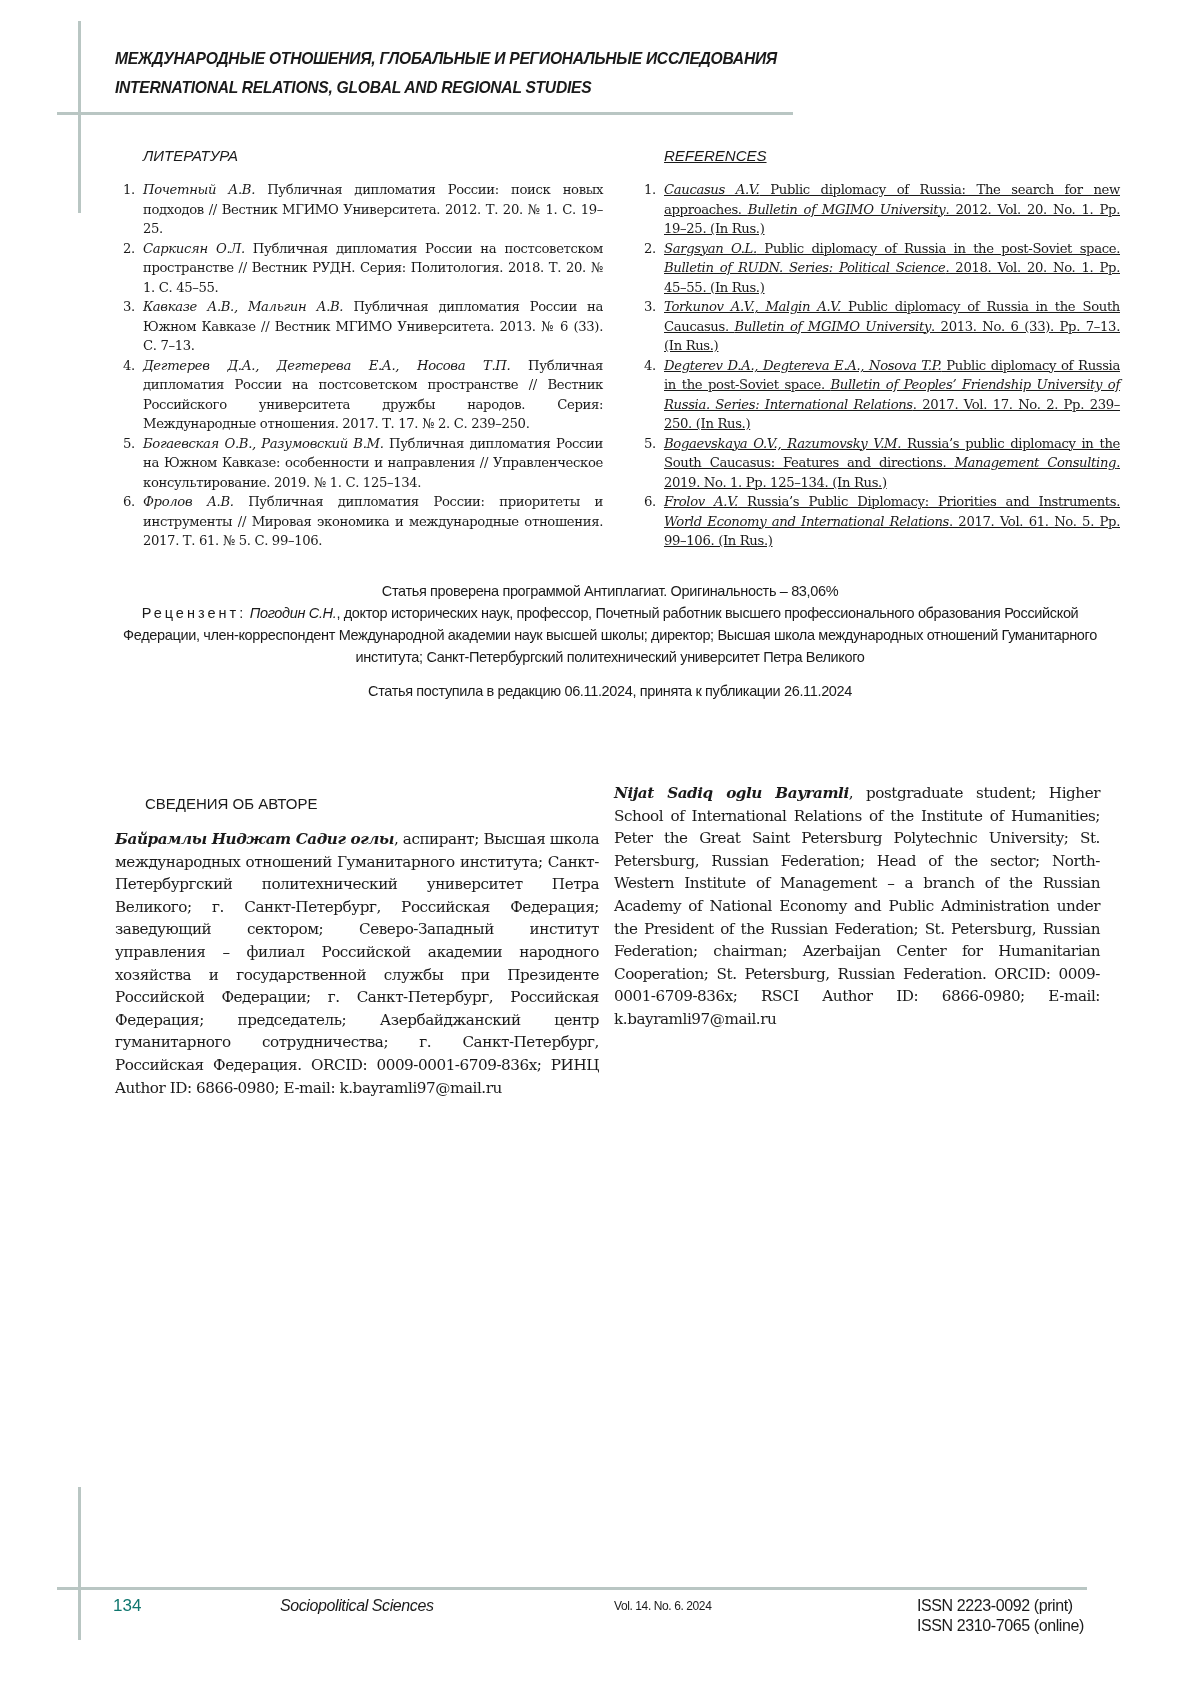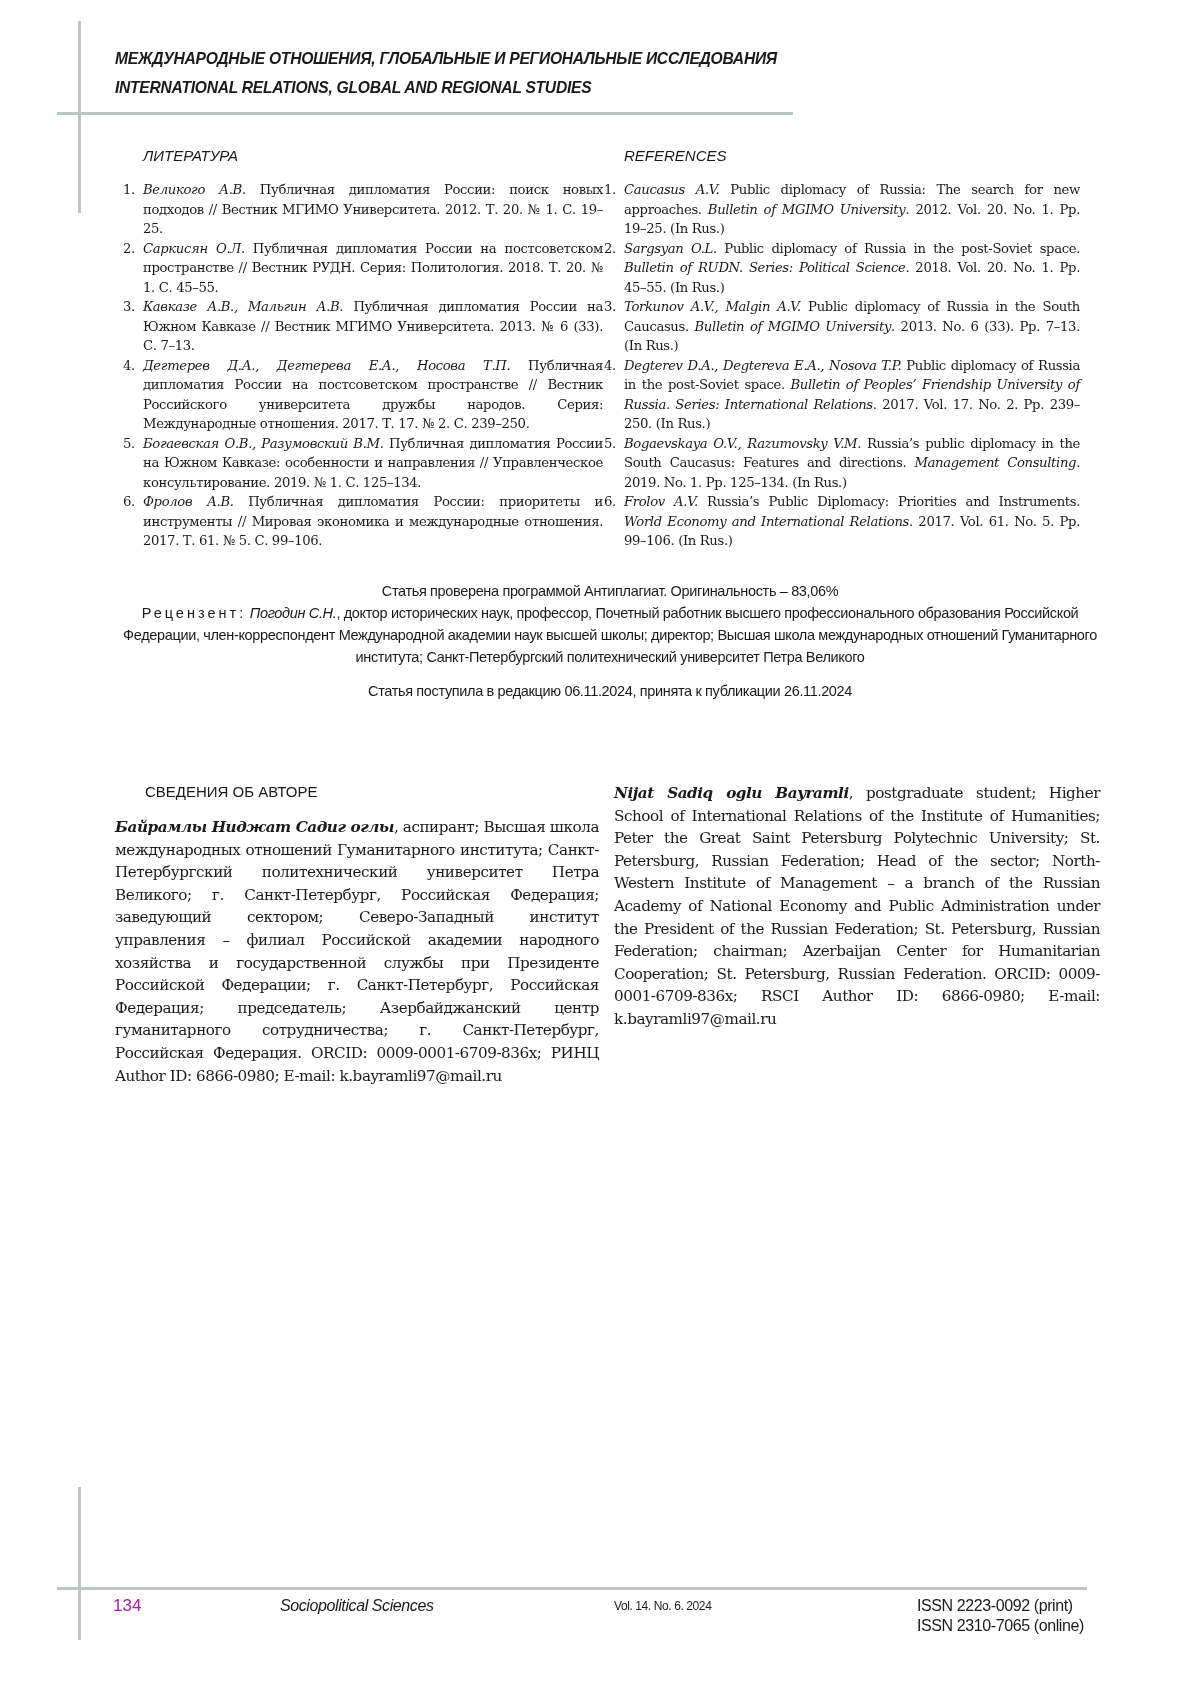--- a/index.html
+++ b/index.html
@@ -3,64 +3,64 @@
 <meta charset="utf-8">
 <style>
   html, body { margin: 0; padding: 0; background: #ffffff; }
   body { width: 1200px; height: 1697px; position: relative; overflow: hidden; color: #1a1a1a; }
   .rule { position: absolute; background: #b9c6c3; }
 
   .running-head { position: absolute; left: 115px; top: 44px; font-family: "Liberation Sans", sans-serif; font-weight: bold; font-style: italic; font-size: 17px; line-height: 29px; letter-spacing: -0.3px; transform: scaleX(0.92); transform-origin: left top; white-space: nowrap; }
 
   .col { position: absolute; width: 480px; }
   .col-left { left: 123px; }
-  .col-right { left: 604px; width: 476px; }
+  .col-right { left: 644px; width: 476px; text-decoration: underline; }
 
   .sec-title { font-family: "Liberation Sans", sans-serif; font-size: 15px; line-height: 20px; margin: 0 0 14px 20px; }
   .sec-title.italic { font-style: italic; }
 
   ol.refs { margin: 0; padding: 0; list-style: none; font-family: "DejaVu Serif", serif; font-size: 13.2px; line-height: 19.5px; text-align: justify; letter-spacing: -0.35px; }
   ol.refs li { position: relative; padding-left: 20px; }
   ol.refs li .num { position: absolute; left: 0; top: 0; }
   .i { font-style: italic; }
   .b { font-weight: bold; }
 
   .notes { position: absolute; left: 115px; top: 580px; width: 990px; font-family: "Liberation Sans", sans-serif; font-size: 14.5px; line-height: 22px; letter-spacing: -0.35px; text-align: center; }
   .notes p { margin: 0; }
   .spaced { letter-spacing: 3px; }
 
   .author-col { position: absolute; top: 782px; width: 484px; }
   .author-left { left: 115px; }
   .author-right { left: 614px; width: 486px; }
-  .author-col .sec-title { margin: 0 0 14px 30px; }
+  .author-col .sec-title { margin: 12px 0 14px 30px; }
   .bio { font-family: "DejaVu Serif", serif; font-size: 15.2px; line-height: 22.6px; text-align: justify; letter-spacing: -0.45px; margin: 0; }
 
   .footer { position: absolute; top: 1596px; left: 0; width: 1200px; font-family: "Liberation Sans", sans-serif; font-size: 16px; line-height: 20px; }
-  .footer .page-num { position: absolute; left: 113px; top: 0; font-size: 17px; font-weight: 300; color: #a21caf; }
+  .footer .page-num { position: absolute; left: 113px; top: 0; font-size: 17px; font-weight: 300; color: #0f766e; }
   .footer .journal { position: absolute; left: 280px; top: 0; font-style: italic; letter-spacing: -0.4px; }
   .footer .volume { position: absolute; left: 614px; top: 0; letter-spacing: -0.4px; font-size: 12px; }
   .footer .issn { position: absolute; left: 885px; top: 0; letter-spacing: -0.4px; margin-left: 32px; }
 </style>
 </head>
 <body>
 
 <div class="rule" style="left:78px; top:21px; width:3px; height:192px;"></div>
 <div class="rule" style="left:57px; top:112px; width:736px; height:3px;"></div>
 <div class="rule" style="left:78px; top:1487px; width:3px; height:153px;"></div>
 <div class="rule" style="left:57px; top:1587px; width:1030px; height:3px;"></div>
 
 <div class="running-head">
   <div>МЕЖДУНАРОДНЫЕ ОТНОШЕНИЯ, ГЛОБАЛЬНЫЕ И РЕГИОНАЛЬНЫЕ ИССЛЕДОВАНИЯ</div>
   <div>INTERNATIONAL RELATIONS, GLOBAL AND REGIONAL STUDIES</div>
 </div>
 
 <div class="col col-left" style="top:146px;">
   <div class="sec-title italic">ЛИТЕРАТУРА</div>
   <ol class="refs">
-    <li><span class="num">1.</span><span class="i">Великого А.В.</span><span> Публичная дипломатия России: поиск новых подходов // Вестник МГИМО Университета. 2012. Т. 20. № 1. С. 19–25.</span></li>
+    <li><span class="num">1.</span><span class="i">Почетный А.В.</span><span> Публичная дипломатия России: поиск новых подходов // Вестник МГИМО Университета. 2012. Т. 20. № 1. С. 19–25.</span></li>
     <li><span class="num">2.</span><span class="i">Саркисян О.Л.</span><span> Публичная дипломатия России на постсоветском пространстве // Вестник РУДН. Серия: Политология. 2018. Т. 20. № 1. С. 45–55.</span></li>
     <li><span class="num">3.</span><span class="i">Кавказе А.В., Мальгин А.В.</span><span> Публичная дипломатия России на Южном Кавказе // Вестник МГИМО Университета. 2013. № 6 (33). С. 7–13.</span></li>
     <li><span class="num">4.</span><span class="i">Дегтерев Д.А., Дегтерева Е.А., Носова Т.П.</span><span> Публичная дипломатия России на постсоветском пространстве // Вестник Российского университета дружбы народов. Серия: Международные отношения. 2017. Т. 17. № 2. С. 239–250.</span></li>
     <li><span class="num">5.</span><span class="i">Богаевская О.В., Разумовский В.М.</span><span> Публичная дипломатия России на Южном Кавказе: особенности и направления // Управленческое консультирование. 2019. № 1. С. 125–134.</span></li>
     <li><span class="num">6.</span><span class="i">Фролов А.В.</span><span> Публичная дипломатия России: приоритеты и инструменты // Мировая экономика и международные отношения. 2017. Т. 61. № 5. С. 99–106.</span></li>
   </ol>
 </div>
 
 <div class="col col-right" style="top:146px;">
   <div class="sec-title italic">REFERENCES</div>

